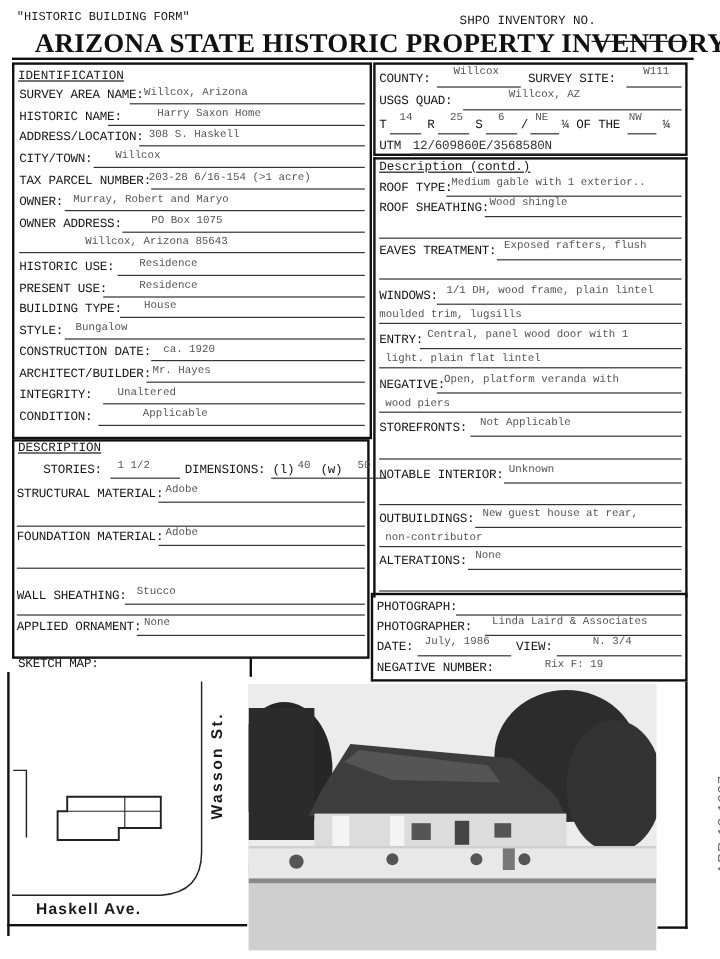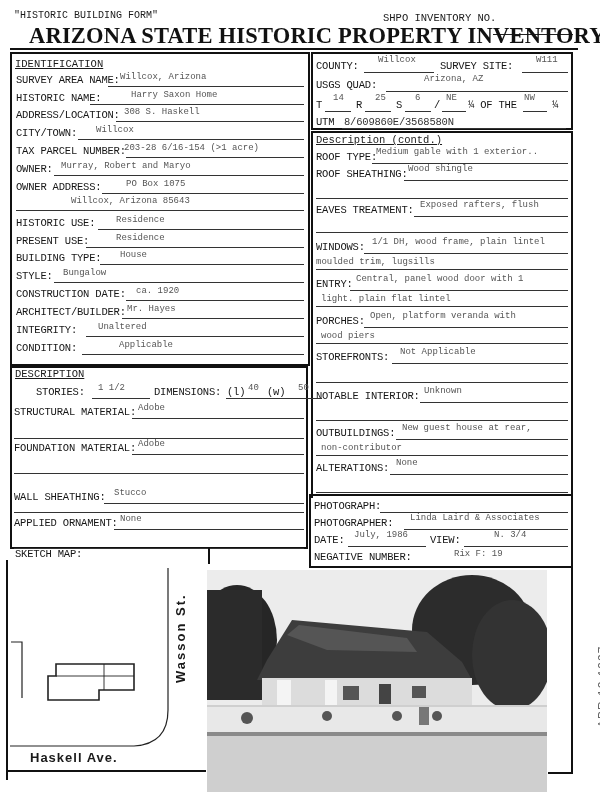--- a/index.html
+++ b/index.html
@@ -122,21 +122,21 @@
   <span class="lbl">COUNTY:</span>
   <span class="rule" style="left:48px; width:70px;"></span>
   <span class="val" style="left:62px; bottom:9px;">Willcox</span>
   <span class="lbl" style="left:124px;">SURVEY SITE:</span>
   <span class="rule" style="left:206px; width:46px;"></span>
   <span class="val" style="left:220px; bottom:9px;">W111</span>
 </div>
 <div class="field" style="left:316px; top:73px; width:250px;">
   <span class="lbl">USGS QUAD:</span>
   <span class="rule" style="left:70px; width:182px;"></span>
-  <span class="val" style="left:108px; bottom:9px;">Arizona, AZ</span>
+  <span class="val" style="left:108px; bottom:9px;">Willcox, AZ</span>
 </div>
 <div class="field" style="left:316px; top:93px; width:250px;">
   <span class="lbl">T</span>
   <span class="rule" style="left:9px; width:26px;"></span>
   <span class="val" style="left:17px; bottom:10px;">14</span>
   <span class="lbl" style="left:40px;">R</span>
   <span class="rule" style="left:49px; width:26px;"></span>
   <span class="val" style="left:59px; bottom:10px;">25</span>
   <span class="lbl" style="left:80px;">S</span>
   <span class="rule" style="left:89px; width:26px;"></span>
@@ -145,21 +145,21 @@
   <span class="rule" style="left:126px; width:24px;"></span>
   <span class="val" style="left:130px; bottom:10px;">NE</span>
   <span class="lbl" style="left:152px;">¼ OF THE</span>
   <span class="rule" style="left:207px; width:24px;"></span>
   <span class="val" style="left:208px; bottom:10px;">NW</span>
   <span class="lbl" style="left:236px;">¼</span>
 </div>
 <div class="field" style="left:316px; top:110px; width:250px;">
   <span class="lbl">UTM</span>
   <span class="rule" style="left:26px; width:224px;"></span>
-  <span class="lbl" style="left:28px; color:#333;">8/609860E/3568580N</span>
+  <span class="lbl" style="left:28px; color:#333;">12/609860E/3568580N</span>
 </div>
 
 <div class="box" style="left:311px; top:131px; width:262px; height:367px; border-bottom:none;"></div>
 <div class="sec-title" style="left:316px; top:134px;">Description (contd.)</div>
 
 <div id="contd-fields">
     <div class="field" style="left: 316px; top: 145px; width: 252px;">
       <span class="lbl">ROOF TYPE:</span>
       <span class="rule" style="left: 56px; width: 196px;"></span>
       <span class="val" style="left: 60px; bottom: 8px;">Medium gable with 1 exterior..</span>
@@ -192,21 +192,21 @@
     <div class="field" style="left: 316px; top: 272px; width: 252px;">
       <span class="lbl">ENTRY:</span>
       <span class="rule" style="left: 34px; width: 218px;"></span>
       <span class="val" style="left: 40px; bottom: 8px;">Central, panel wood door with 1</span>
     </div>
     <div class="field" style="left: 316px; top: 288px; width: 252px;">
       <span class="rule" style="left: 0px; width: 252px;"></span>
       <span class="val" style="left: 5px; bottom: 4px;">light. plain flat lintel</span>
     </div>
     <div class="field" style="left: 316px; top: 309px; width: 252px;">
-      <span class="lbl">PORCHES:</span>
+      <span class="lbl">NEGATIVE:</span>
       <span class="rule" style="left: 48px; width: 204px;"></span>
       <span class="val" style="left: 54px; bottom: 8px;">Open, platform veranda with</span>
     </div>
     <div class="field" style="left: 316px; top: 325px; width: 252px;">
       <span class="rule" style="left: 0px; width: 252px;"></span>
       <span class="val" style="left: 5px; bottom: 4px;">wood piers</span>
     </div>
     <div class="field" style="left: 316px; top: 345px; width: 252px;">
       <span class="lbl">STOREFRONTS:</span>
       <span class="rule" style="left: 76px; width: 176px;"></span>

